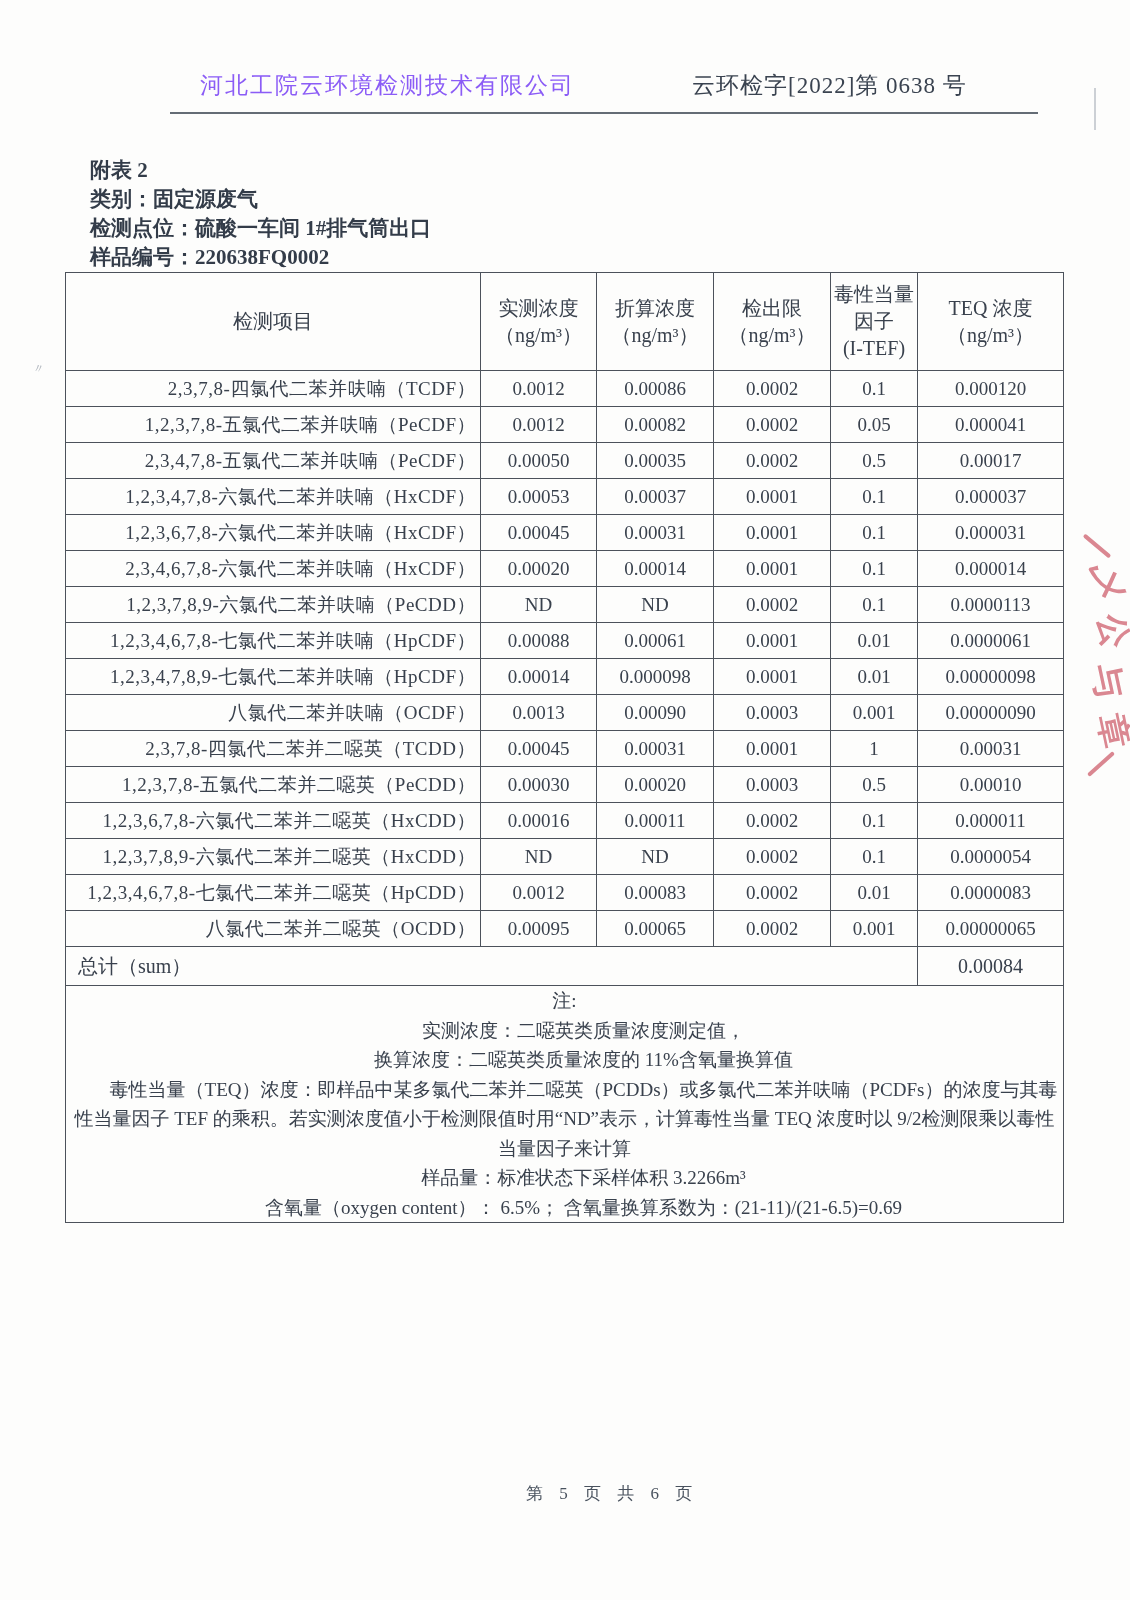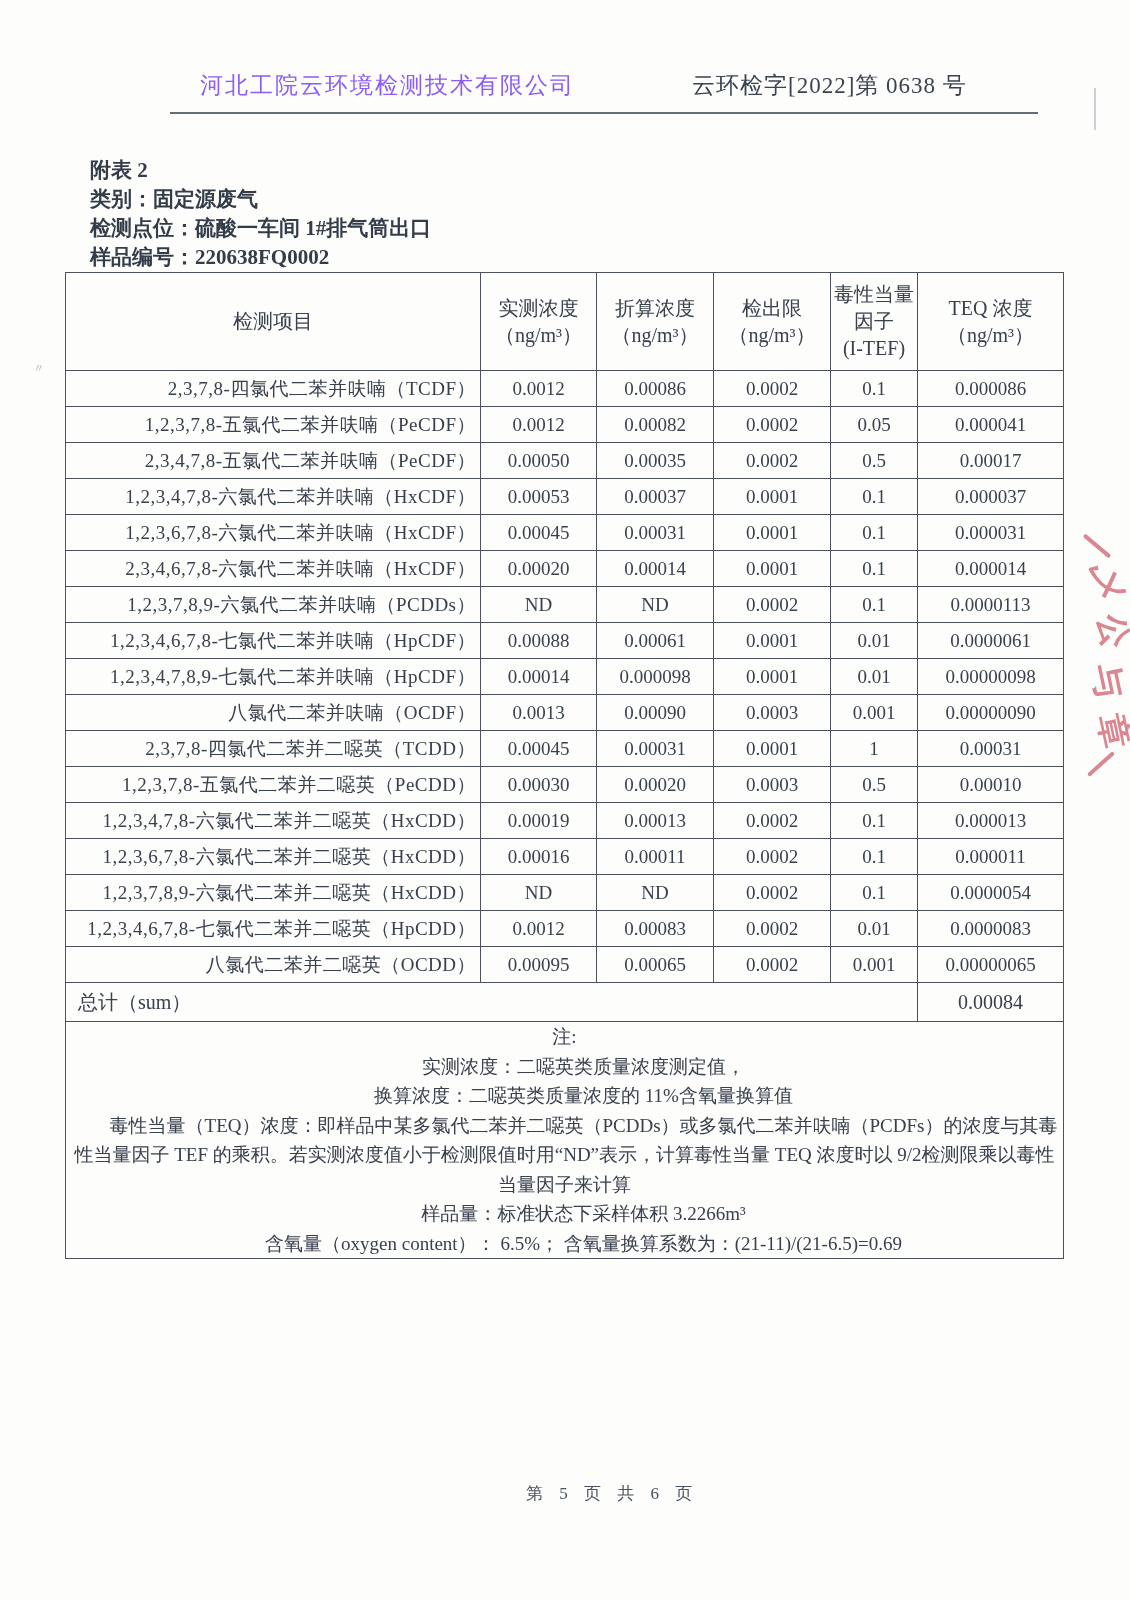--- a/index.html
+++ b/index.html
@@ -97,21 +97,21 @@
 （ng/m³）</th>
     </tr>
   </thead>
   <tbody id="rows-body">
   <tr>
     <td class="item">2,3,7,8-四氯代二苯并呋喃（TCDF）</td>
     <td>0.0012</td>
     <td>0.00086</td>
     <td>0.0002</td>
     <td>0.1</td>
-    <td>0.000086</td>
+    <td>0.000120</td>
   </tr>
 
   <tr>
     <td class="item">1,2,3,7,8-五氯代二苯并呋喃（PeCDF）</td>
     <td>0.0012</td>
     <td>0.00082</td>
     <td>0.0002</td>
     <td>0.05</td>
     <td>0.000041</td>
   </tr>
@@ -146,21 +146,21 @@
   <tr>
     <td class="item">2,3,4,6,7,8-六氯代二苯并呋喃（HxCDF）</td>
     <td>0.00020</td>
     <td>0.00014</td>
     <td>0.0001</td>
     <td>0.1</td>
     <td>0.000014</td>
   </tr>
 
   <tr>
-    <td class="item">1,2,3,7,8,9-六氯代二苯并呋喃（PCDDs）</td>
+    <td class="item">1,2,3,7,8,9-六氯代二苯并呋喃（PeCDD）</td>
     <td>ND</td>
     <td>ND</td>
     <td>0.0002</td>
     <td>0.1</td>
     <td>0.0000113</td>
   </tr>
 
   <tr>
     <td class="item">1,2,3,4,6,7,8-七氯代二苯并呋喃（HpCDF）</td>
     <td>0.00088</td>
@@ -199,28 +199,20 @@
 
   <tr>
     <td class="item">1,2,3,7,8-五氯代二苯并二噁英（PeCDD）</td>
     <td>0.00030</td>
     <td>0.00020</td>
     <td>0.0003</td>
     <td>0.5</td>
     <td>0.00010</td>
   </tr>
 
-  <tr>
-    <td class="item">1,2,3,4,7,8-六氯代二苯并二噁英（HxCDD）</td>
-    <td>0.00019</td>
-    <td>0.00013</td>
-    <td>0.0002</td>
-    <td>0.1</td>
-    <td>0.000013</td>
-  </tr>
 
   <tr>
     <td class="item">1,2,3,6,7,8-六氯代二苯并二噁英（HxCDD）</td>
     <td>0.00016</td>
     <td>0.00011</td>
     <td>0.0002</td>
     <td>0.1</td>
     <td>0.000011</td>
   </tr>
 

